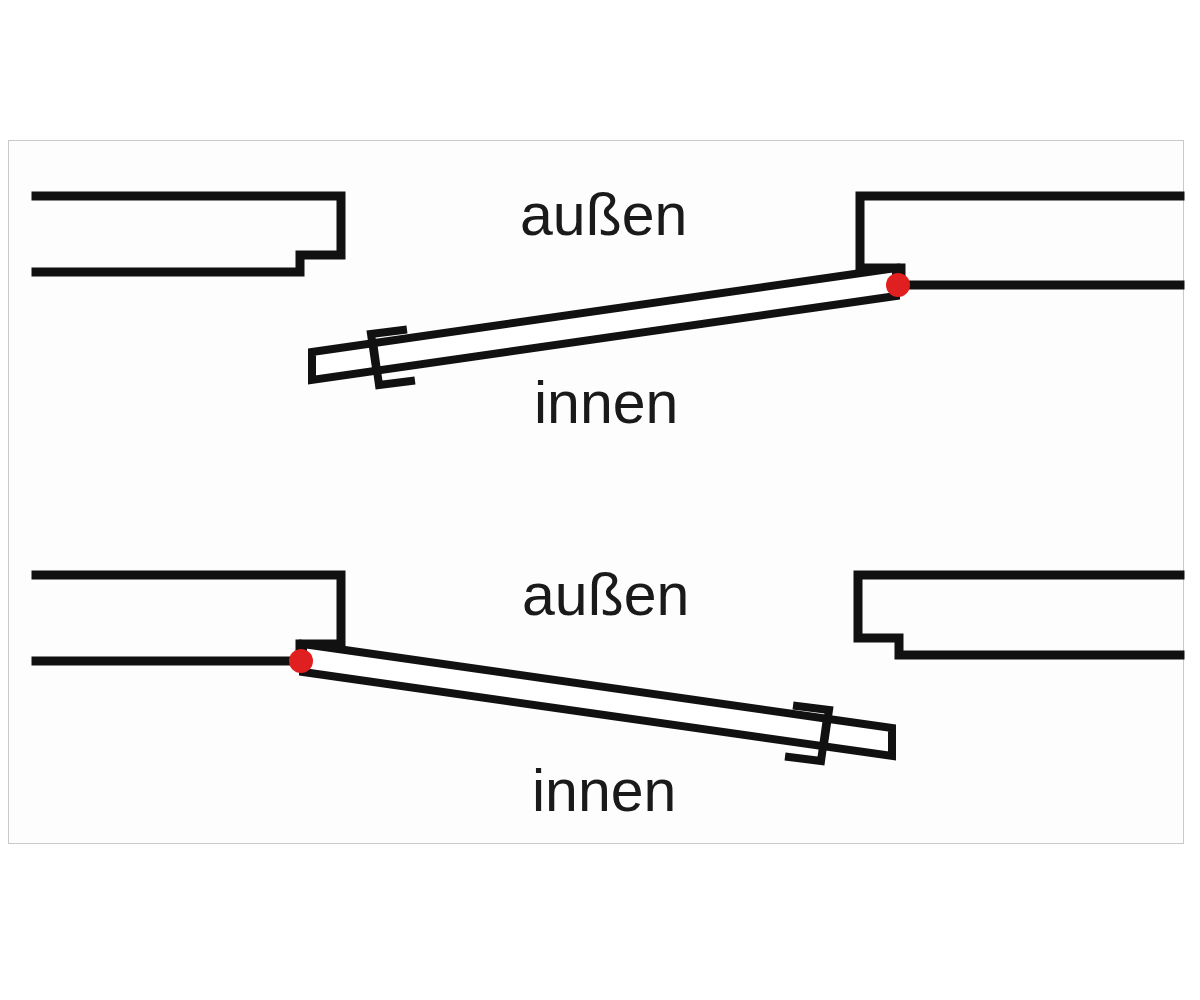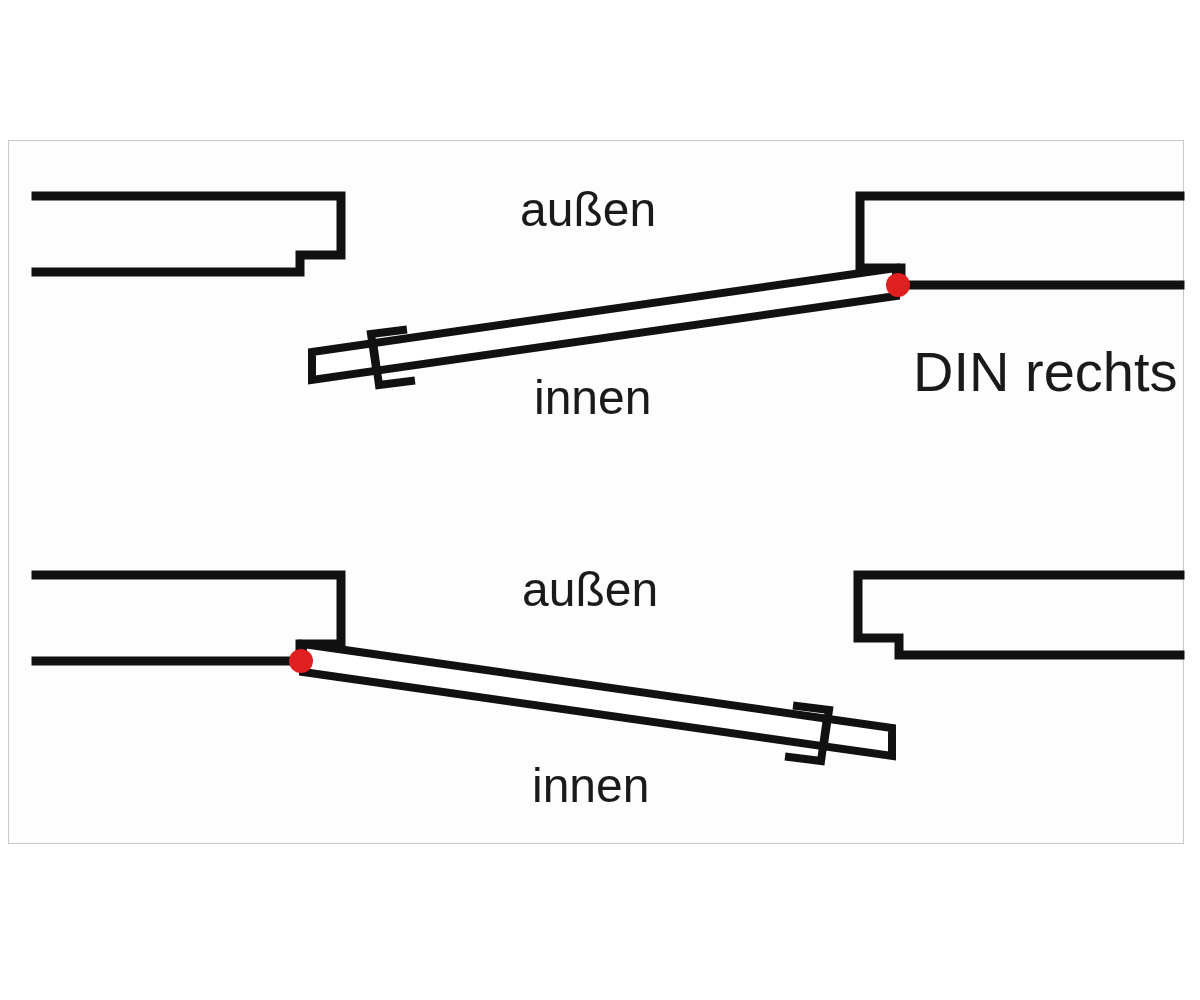--- a/index.html
+++ b/index.html
@@ -32,21 +32,21 @@
     width: 1200px;
     height: 1000px;
   }
   .diagram-label {
     position: absolute;
     color: #1a1a1a;
     white-space: nowrap;
     line-height: 1;
   }
   .label-sm {
-    font-size: 48px;
+    font-size: 59px;
   }
   .label-lg {
     font-size: 56px;
   }
   #label-aussen-top   { left: 520px; top: 186px; }
   #label-innen-top    { left: 534px; top: 374px; }
   #label-din-rechts   { left: 913px; top: 344px; }
   #label-aussen-bottom{ left: 522px; top: 566px; }
   #label-innen-bottom { left: 532px; top: 762px; }
   #label-din-links    { left: 33px;  top: 718px; }
@@ -83,20 +83,19 @@
     <path d="M 826 725 L 821 761 L 789 757" fill="none" stroke="#111111" stroke-width="8" stroke-linecap="square" stroke-linejoin="miter"></path>
 
     <circle cx="301" cy="661" r="12" fill="#e02020"></circle>
 
   </svg>
 
   <div class="diagram-label label-sm" id="label-aussen-top">außen</div>
 
   <div class="diagram-label label-sm" id="label-innen-top">innen</div>
 
-  <div class="diagram-label label-lg" id="label-din-rechts">DIN rechts</div>
 
   <div class="diagram-label label-sm" id="label-aussen-bottom">außen</div>
 
   <div class="diagram-label label-sm" id="label-innen-bottom">innen</div>
 
 
 </div>
 
 </body></html>

